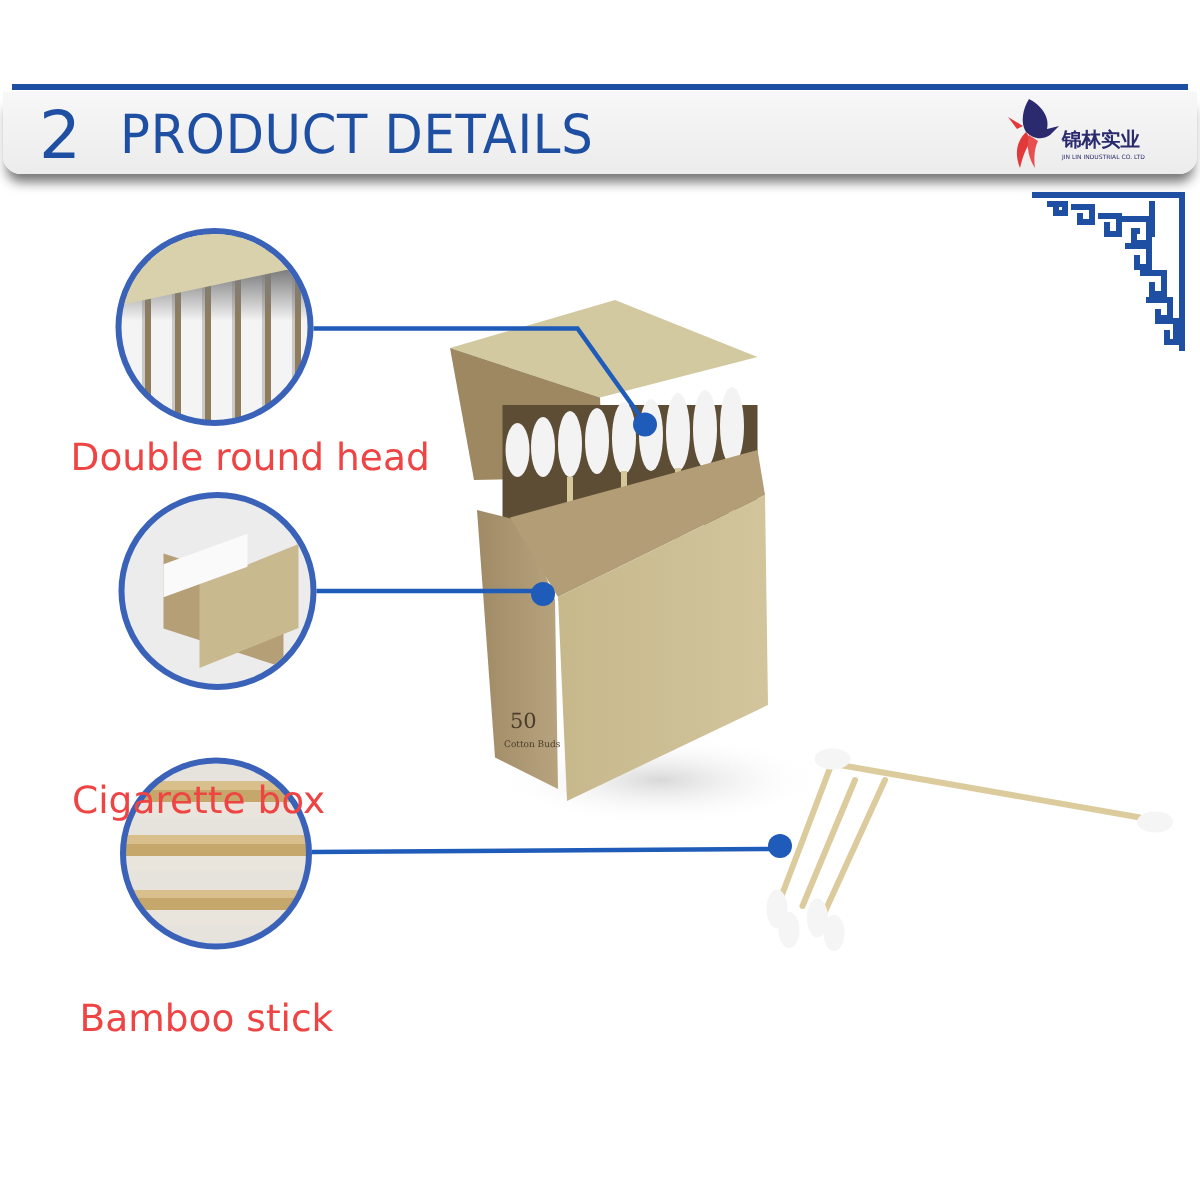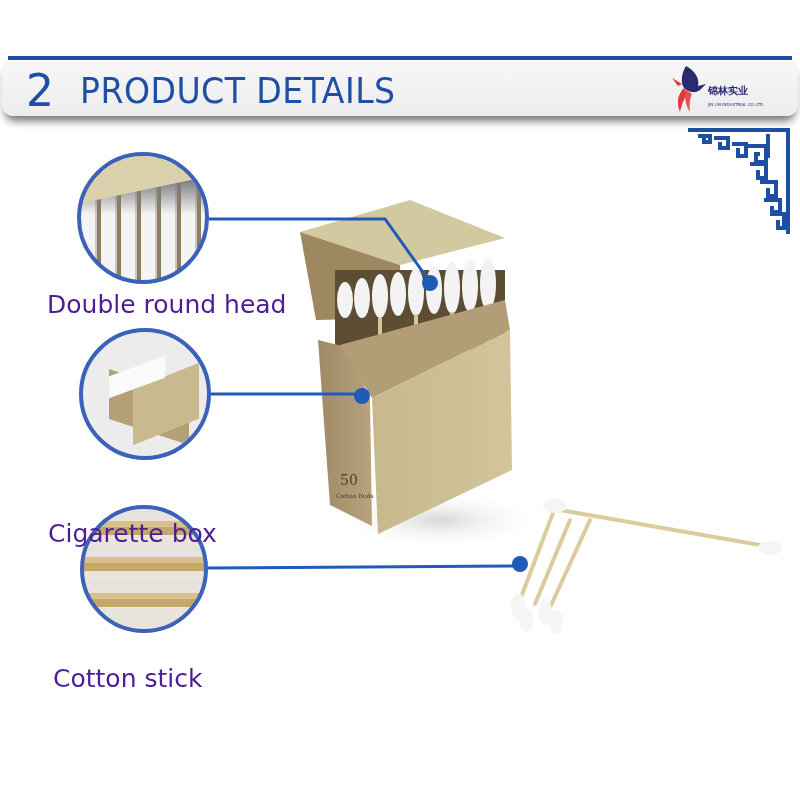--- a/index.html
+++ b/index.html
@@ -2,35 +2,35 @@
 <html><head>
 <meta charset="utf-8">
 <style>
   html,body{margin:0;padding:0;}
   body{width:800px;height:800px;background:#ffffff;position:relative;overflow:hidden;font-family:"DejaVu Sans","Liberation Sans",sans-serif;}
   .topline{position:absolute;left:8px;top:56px;width:784px;height:4px;background:#1f4fa3;}
   .banner{position:absolute;left:2px;top:61px;width:796px;height:55px;background:linear-gradient(#f7f7f7,#ececec);border-radius:0 0 12px 12px;box-shadow:0 8px 8px -3px rgba(0,0,0,0.55);}
   .banner .num{position:absolute;left:24px;top:4px;font-size:44px;color:#1f4fa3;font-family:"DejaVu Sans",sans-serif;}
   .banner .title{position:absolute;left:78px;top:9px;font-size:36px;color:#1f4fa3;font-family:"DejaVu Sans",sans-serif;letter-spacing:0.5px;transform:scaleX(0.92);transform-origin:left;}
   .logo{position:absolute;left:664px;top:64px;width:132px;height:50px;}
-  .logo .cn{position:absolute;left:44px;top:20px;font-size:10px;color:#2a2a6e;font-weight:bold;}
+  .logo .cn{position:absolute;left:44px;top:20px;font-size:13px;color:#2a2a6e;font-weight:bold;}
   .logo .en{position:absolute;left:44px;top:38px;font-size:4px;color:#2a2a6e;white-space:nowrap;}
   .corner{position:absolute;left:688px;top:128px;width:104px;height:108px;}
   .circle{position:absolute;border:4px solid #3a62b8;border-radius:50%;overflow:hidden;box-sizing:border-box;}
   .c1{left:77px;top:152px;width:132px;height:132px;background:
       repeating-linear-gradient(90deg,#f4f4f4 0 14px,#c9c9c9 14px 16px,#8f7c5c 16px 20px);}
   .c1 .lid{position:absolute;left:-10px;top:-6px;width:160px;height:38px;background:#d9d1ab;transform:rotate(-12deg);}
   .c1 .shade{position:absolute;left:0;top:24px;width:132px;height:34px;background:linear-gradient(#7d7d7d,rgba(240,240,240,0));}
   .c2{left:79px;top:328px;width:132px;height:132px;background:#ececec;}
   .c2 .box{position:absolute;left:26px;top:50px;width:80px;height:50px;background:#b59f76;transform:skewY(18deg);}
   .c2 .front{position:absolute;left:50px;top:44px;width:66px;height:56px;background:#c9b98e;transform:skewY(-22deg);}
   .c2 .swabs{position:absolute;left:26px;top:34px;width:56px;height:22px;background:#fafafa;transform:skewY(-20deg);}
   .c3{left:80px;top:505px;width:128px;height:128px;background:
       repeating-linear-gradient(180deg,#e6e2dc 0 12px,#d8bf8c 12px 18px,#c6a76b 18px 26px,#e9e4dc 26px 36px);}
-  .label{position:absolute;color:#4c1d95;font-size:25px;font-family:"DejaVu Sans",sans-serif;white-space:nowrap;}
+  .label{position:absolute;color:#ef4444;font-size:25px;font-family:"DejaVu Sans",sans-serif;white-space:nowrap;}
   .l1{left:47px;top:290px;}
   .l2{left:48px;top:471px;margin-top:48px;}
   .l3{left:53px;top:664px;}
   svg.lines{position:absolute;left:0;top:0;width:800px;height:800px;}
   .product{position:absolute;}
 </style>
 </head>
 <body>
 
 <div class="topline"></div>
@@ -149,13 +149,13 @@
   </g>
   <g fill="#1f5bb8">
     <circle cx="430" cy="283" r="8"></circle>
     <circle cx="362" cy="396" r="8"></circle>
     <circle cx="520" cy="564" r="8"></circle>
   </g>
 </svg>
 
 <div class="label l1">Double round head</div>
 <div class="label l2">Cigarette box</div>
-<div class="label l3">Cotton stick</div>
+<div class="label l3">Bamboo stick</div>
 
 </body></html>

